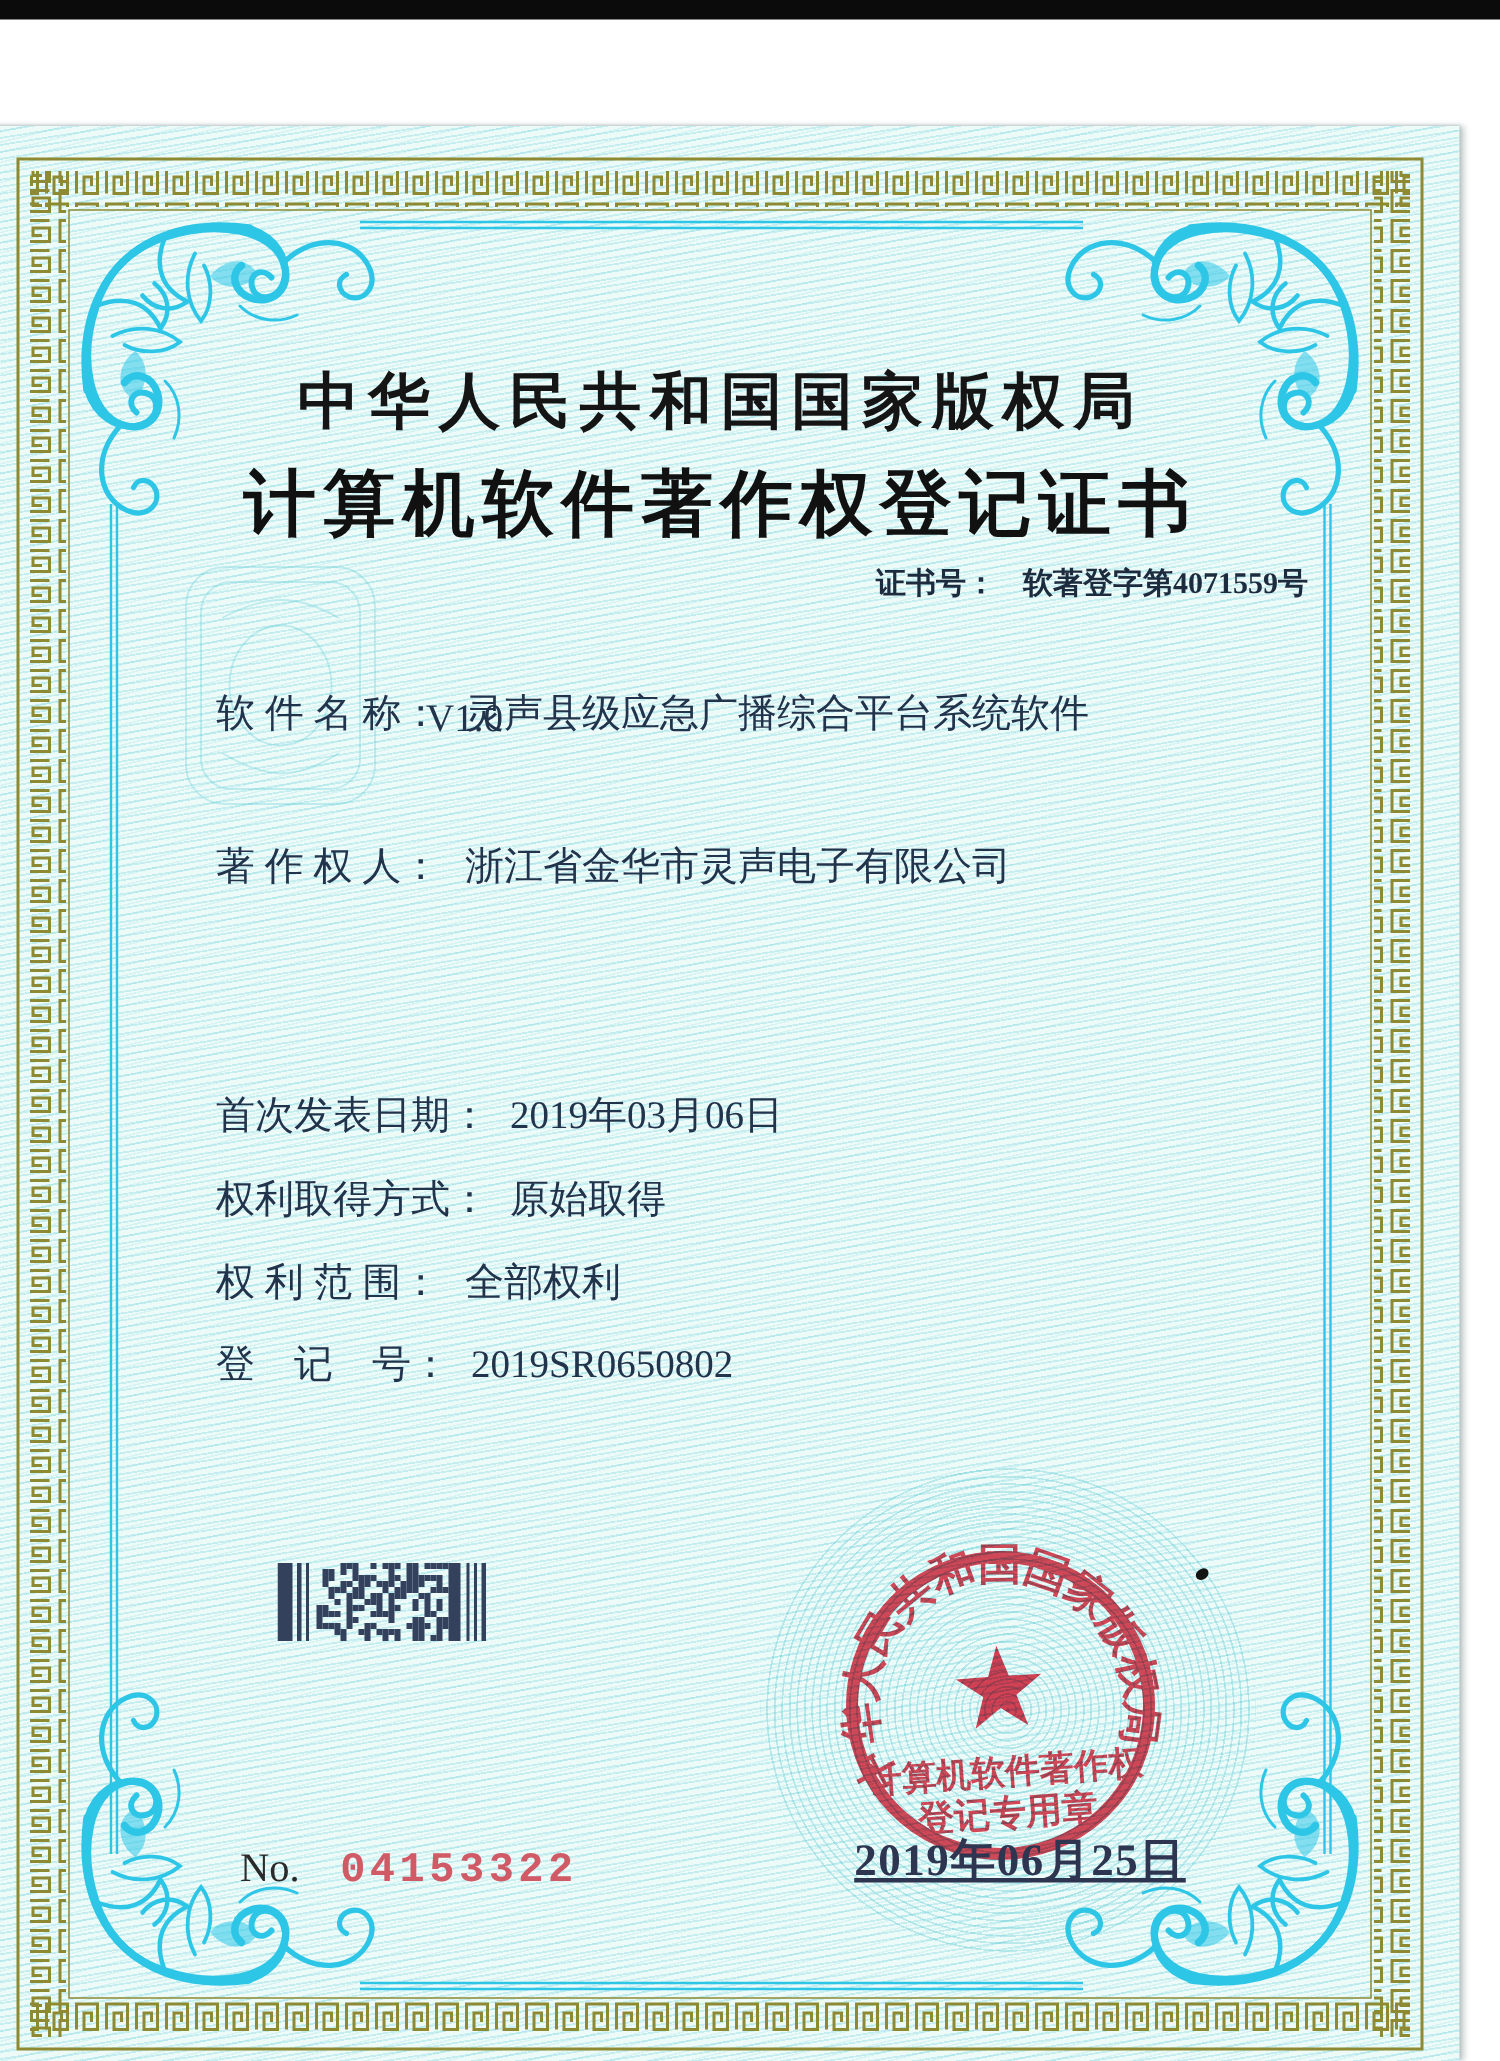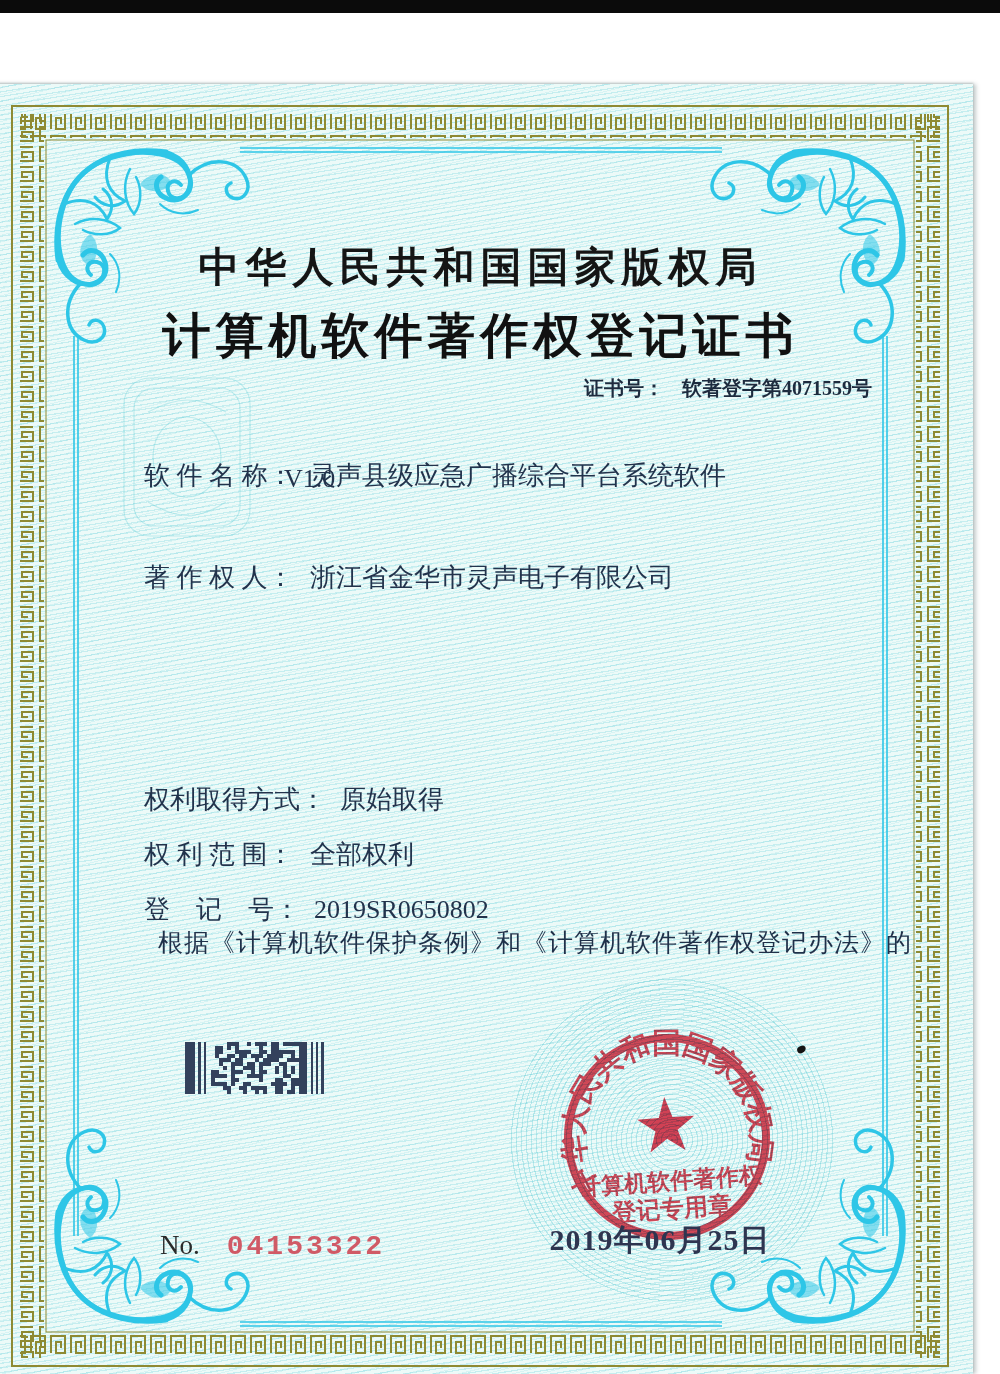--- a/index.html
+++ b/index.html
@@ -42,22 +42,22 @@
   .certno .gap{display:inline-block;width:18px;}
   .row{left:130px;font-size:26px;white-space:pre;}
   .row .lab{display:inline-block;min-width:152px;color:#22334c;}
   .row .val{margin-left:14px;color:#22334c;}
   .v2{left:296px;font-size:26px;color:#22334c;text-align:right;}
   .stmt{font-size:25px;color:#1f3049;letter-spacing:1px;}
   .serial{left:172px;top:1146px;font-size:27px;color:#2a2a2a;}
   .serial .num{color:#d05a66;font-family:"Liberation Mono","DejaVu Sans Mono",monospace;font-size:28px;letter-spacing:3px;margin-left:27px;font-weight:bold;}
   .seal-wrap{position:absolute;left:564px;top:938px;width:230px;height:230px;mix-blend-mode:multiply;}
   .seal-date{
-    position:absolute;left:552px;top:1136px;width:240px;text-align:center;
-    font-size:30px;font-weight:bold;color:#2e3550;letter-spacing:1px;z-index:3;
+    position:absolute;left:572px;top:1136px;width:240px;text-align:center;
+    font-size:30px;font-weight:bold;color:#2e3550;letter-spacing:1px;z-index:3;text-decoration:underline;
   }
   .speck{position:absolute;left:809px;top:962px;width:9px;height:7px;background:#141414;border-radius:50% 40% 55% 45%;transform:rotate(-25deg);}
   .barcode{position:absolute;left:197px;top:956px;}
 </style>
 </head>
 <body>
 
 <div class="scan-strip"></div>
 
 <div class="page">
@@ -136,31 +136,33 @@
     <span>证书号：</span><span class="gap"></span><span>软著登字第4071559号</span>
   </div>
 
   <div class="t row" style="top:344px">
     <span class="lab">软 件 名 称：</span><span class="val">灵声县级应急广播综合平台系统软件</span>
   </div>
   <div class="t v2" style="top:380px">V1.0</div>
   <div class="t row" style="top:446px">
     <span class="lab">著 作 权 人：</span><span class="val">浙江省金华市灵声电子有限公司</span>
   </div>
+  <div class="t row" style="top:612px">
+    <span class="lab">首次发表日期：</span><span class="val">2019年03月06日</span>
+  </div>
   <div class="t row" style="top:668px">
     <span class="lab">权利取得方式：</span><span class="val">原始取得</span>
   </div>
   <div class="t row" style="top:723px">
     <span class="lab">权 利 范 围：</span><span class="val">全部权利</span>
   </div>
   <div class="t row" style="top:778px">
     <span class="lab">登　记　号：</span><span class="val">2019SR0650802</span>
   </div>
 
-  <div class="t stmt" style="left:170px;top:842px">根据《计算机软件保护条例》和《计算机软件著作权登记办法》的</div>
 
   <svg class="barcode" width="142" height="56">
       <g id="bcg">
         <rect x="0" y="2" width="10" height="52" fill="#33415c"></rect>
         <rect x="13" y="2" width="3" height="52" fill="#33415c"></rect>
         <rect x="19" y="2" width="2" height="52" fill="#33415c"></rect>
         <rect x="26" y="30" width="4" height="4" fill="#33415c"></rect>
         <rect x="26" y="34" width="4" height="4" fill="#33415c"></rect>
         <rect x="26" y="38" width="4" height="4" fill="#33415c"></rect>
         <rect x="26" y="42" width="4" height="4" fill="#33415c"></rect>

